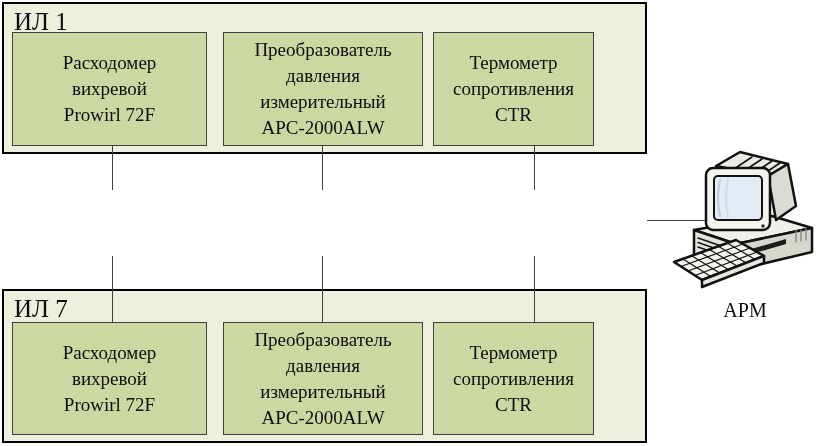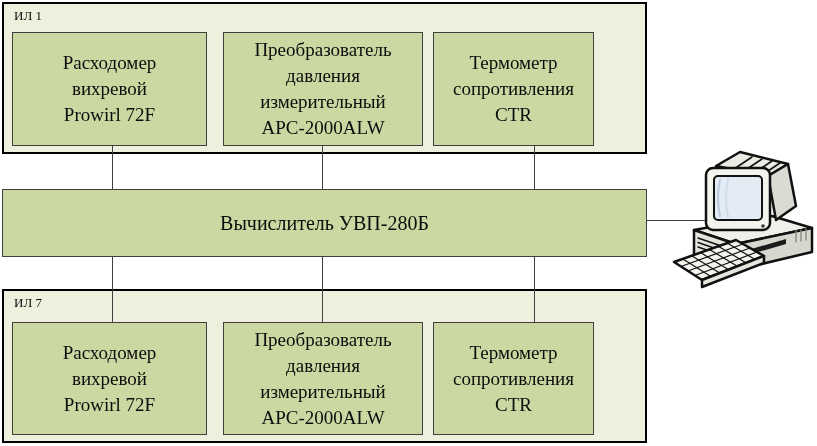--- a/index.html
+++ b/index.html
@@ -13,21 +13,21 @@
   }
   .panel{
     position:absolute;
     box-sizing:border-box;
     background:#eef0dd;
     border:2px solid #000000;
   }
   .panel-label{
     position:absolute;
     left:10px;top:4px;
-    font-size:13px;
+    font-size:25px;
     white-space:nowrap;
   }
   .device-box{
     position:absolute;
     box-sizing:border-box;
     background:#ccd8a2;
     border:1px solid #3f3f3f;
     display:flex;
     align-items:center;
     justify-content:center;
@@ -114,23 +114,20 @@
 давления
 измерительный
 APC-2000ALW</span>
   </div>
   <div class="device-box dev-3 g1-dev">
     <span>Термометр
 сопротивления
 CTR</span>
   </div>
 
-  <div class="bar">
-    <span>Вычислитель УВП-280Б</span>
-  </div>
 
   <div class="device-box dev-1 g2-dev">
     <span>Расходомер
 вихревой
 Prowirl 72F</span>
   </div>
   <div class="device-box dev-2 g2-dev">
     <span>Преобразователь
 давления
 измерительный
@@ -182,14 +179,15 @@
     <line x1="23" y1="129.5" x2="85" y2="106" stroke-width="1.2"></line>
 
     <line x1="10.9" y1="112.9" x2="38.9" y2="130.6" stroke-width="1.2"></line>
     <line x1="19.7" y1="109.7" x2="47.7" y2="127.1" stroke-width="1.2"></line>
     <line x1="28.6" y1="106.6" x2="56.6" y2="123.7" stroke-width="1.2"></line>
     <line x1="37.4" y1="103.4" x2="65.4" y2="120.3" stroke-width="1.2"></line>
     <line x1="46.3" y1="100.3" x2="74.3" y2="116.9" stroke-width="1.2"></line>
     <line x1="55.1" y1="97.1" x2="83.1" y2="113.4" stroke-width="1.2"></line>
   </svg>
 
+  <div id="arm-label">АРМ</div>
 
 </div>
 
 </body></html>

